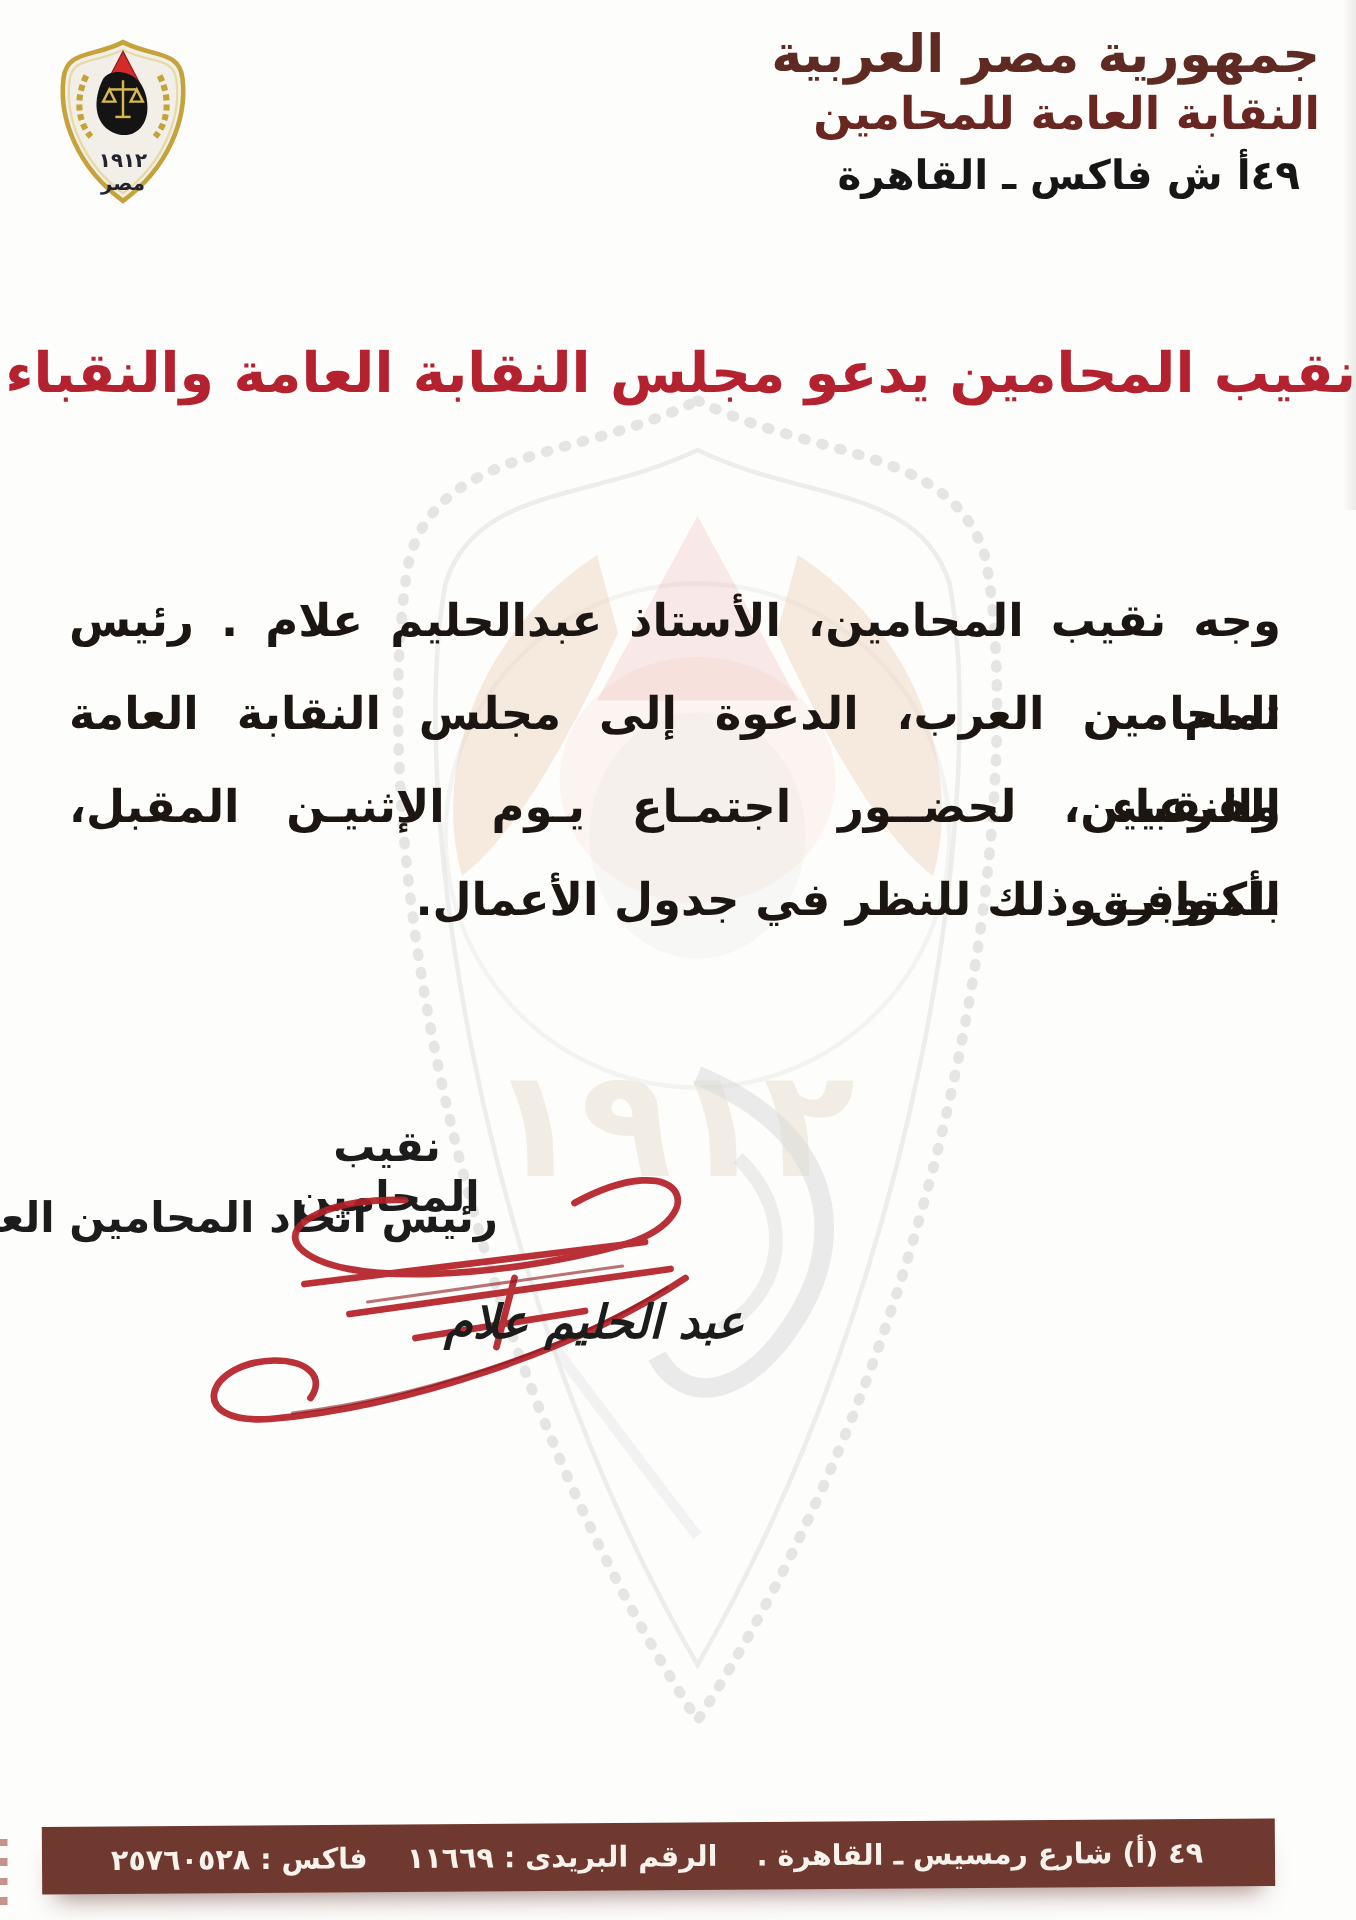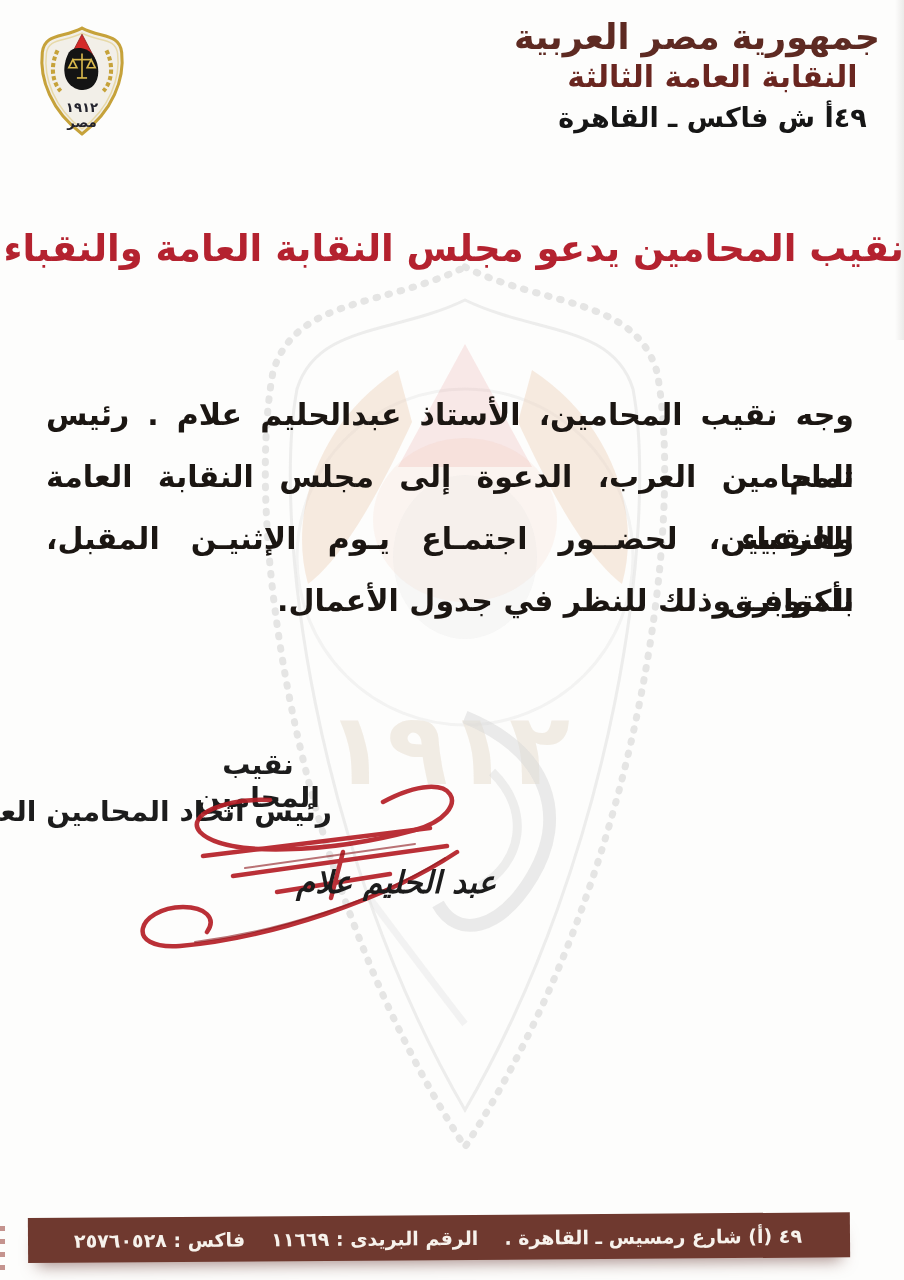--- a/index.html
+++ b/index.html
@@ -85,21 +85,21 @@
       <path d="M42,35 L38,43 L46,43 Z"></path>
       <path d="M60,35 L56,43 L64,43 Z"></path>
       <line x1="46" y1="53" x2="56" y2="53"></line>
     </g>
     <text x="51" y="86" font-size="13" font-weight="bold" text-anchor="middle" fill="#23232d">١٩١٢</text>
     <text x="51" y="101" font-size="13" font-weight="bold" text-anchor="middle" fill="#23232d">مصر</text>
   </svg>
 
   <div class="letterhead-text">
     <div class="lh-republic">جمهورية مصر العربية</div>
-    <div class="lh-org">النقابة العامة الثالثة</div>
+    <div class="lh-org">النقابة العامة للمحامين</div>
     <div class="lh-addr">٤٩أ ش فاكس ـ القاهرة</div>
   </div>
 
   <div class="headline">
     <div class="headline-l1">نقيب المحامين يدعو مجلس النقابة العامة والنقباء الفرعيين</div>
   </div>
 
   <div class="body-text">
     <div class="bline">وجه نقيب المحامين، الأستاذ عبدالحليم علام . رئيس تمام</div>
     <div class="bline">المحامين العرب، الدعوة إلى مجلس النقابة العامة والنقباء</div>

